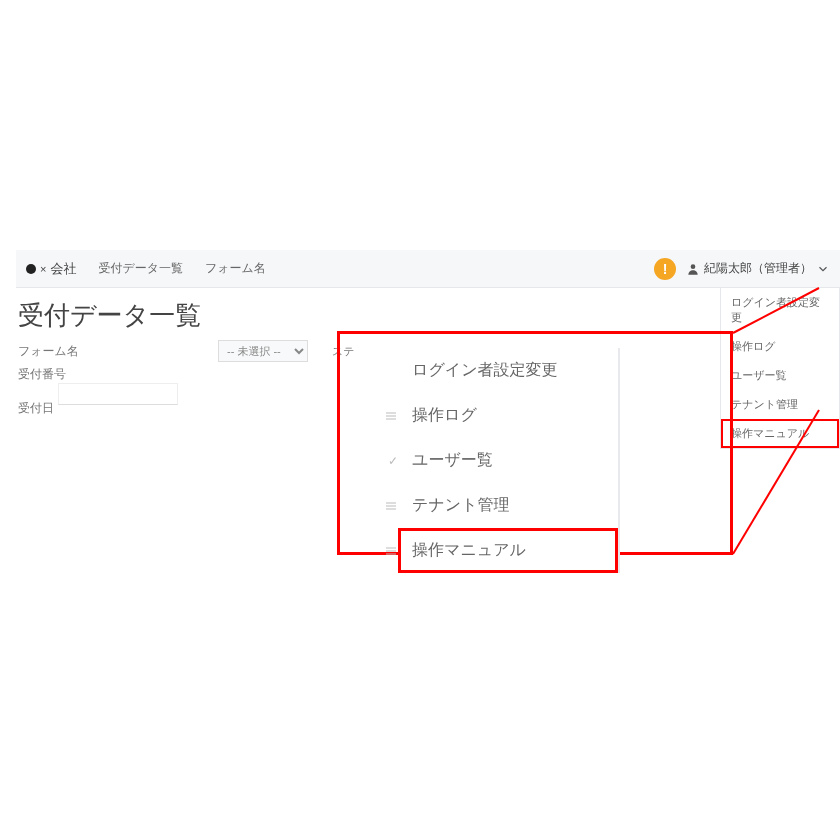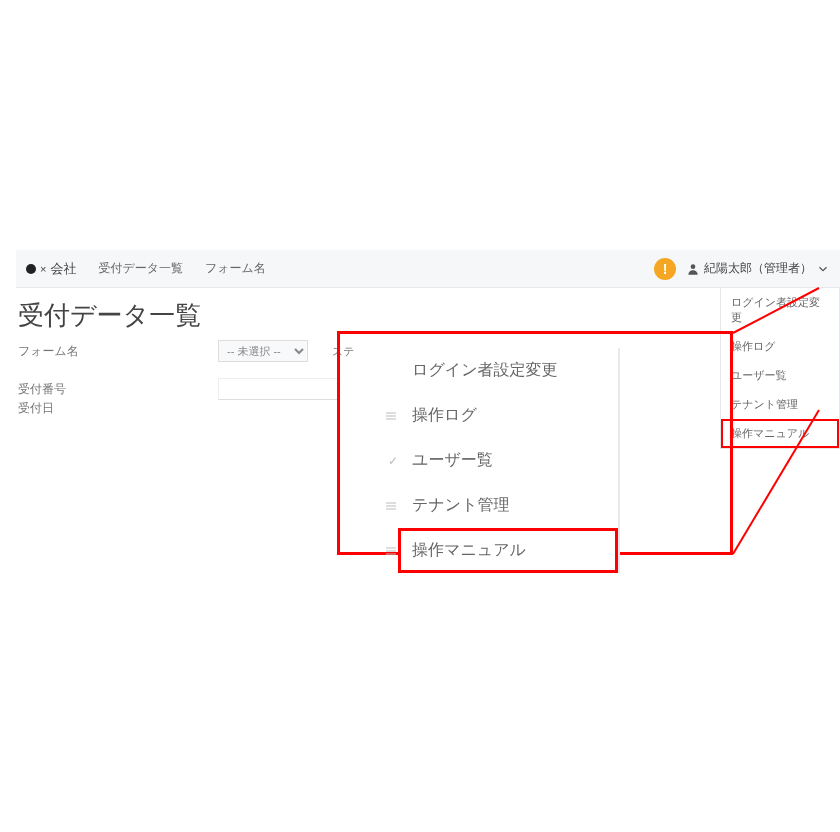--- a/index.html
+++ b/index.html
@@ -23,21 +23,21 @@
     }
     .user-block { display: flex; align-items: center; gap: 4px; font-size: 12px; color: #444; cursor: pointer; }
     .user-block svg { width: 14px; height: 14px; }
 
     
     .page-title {
       position: absolute; left: 18px; top: 298px; font-size: 26px; color: #444; font-weight: 400;
     }
     .form-row { position: absolute; left: 18px; display: flex; align-items: center; font-size: 12px; color: #777; }
     .form-row.row1 { top: 340px; justify-content: center; }
-    .form-row.row2 { top: 378px; }
+    .form-row.row2 { top: 366px; flex-direction: column; }
     .form-row.row3 { top: 400px; }
     .form-label-col { width: 200px; }
     .form-select {
       width: 90px; height: 22px; border: 1px solid #ddd; background: #f8f9fa;
       font-size: 11px; color: #888; padding: 0 4px;
     }
     .form-select-label { margin-left: 24px; font-size: 11px; color: #777; }
     .form-input {
       height: 22px; border: 1px solid #eee; border-bottom: 1px solid #ddd;
       background: #fff; width: 60px;

